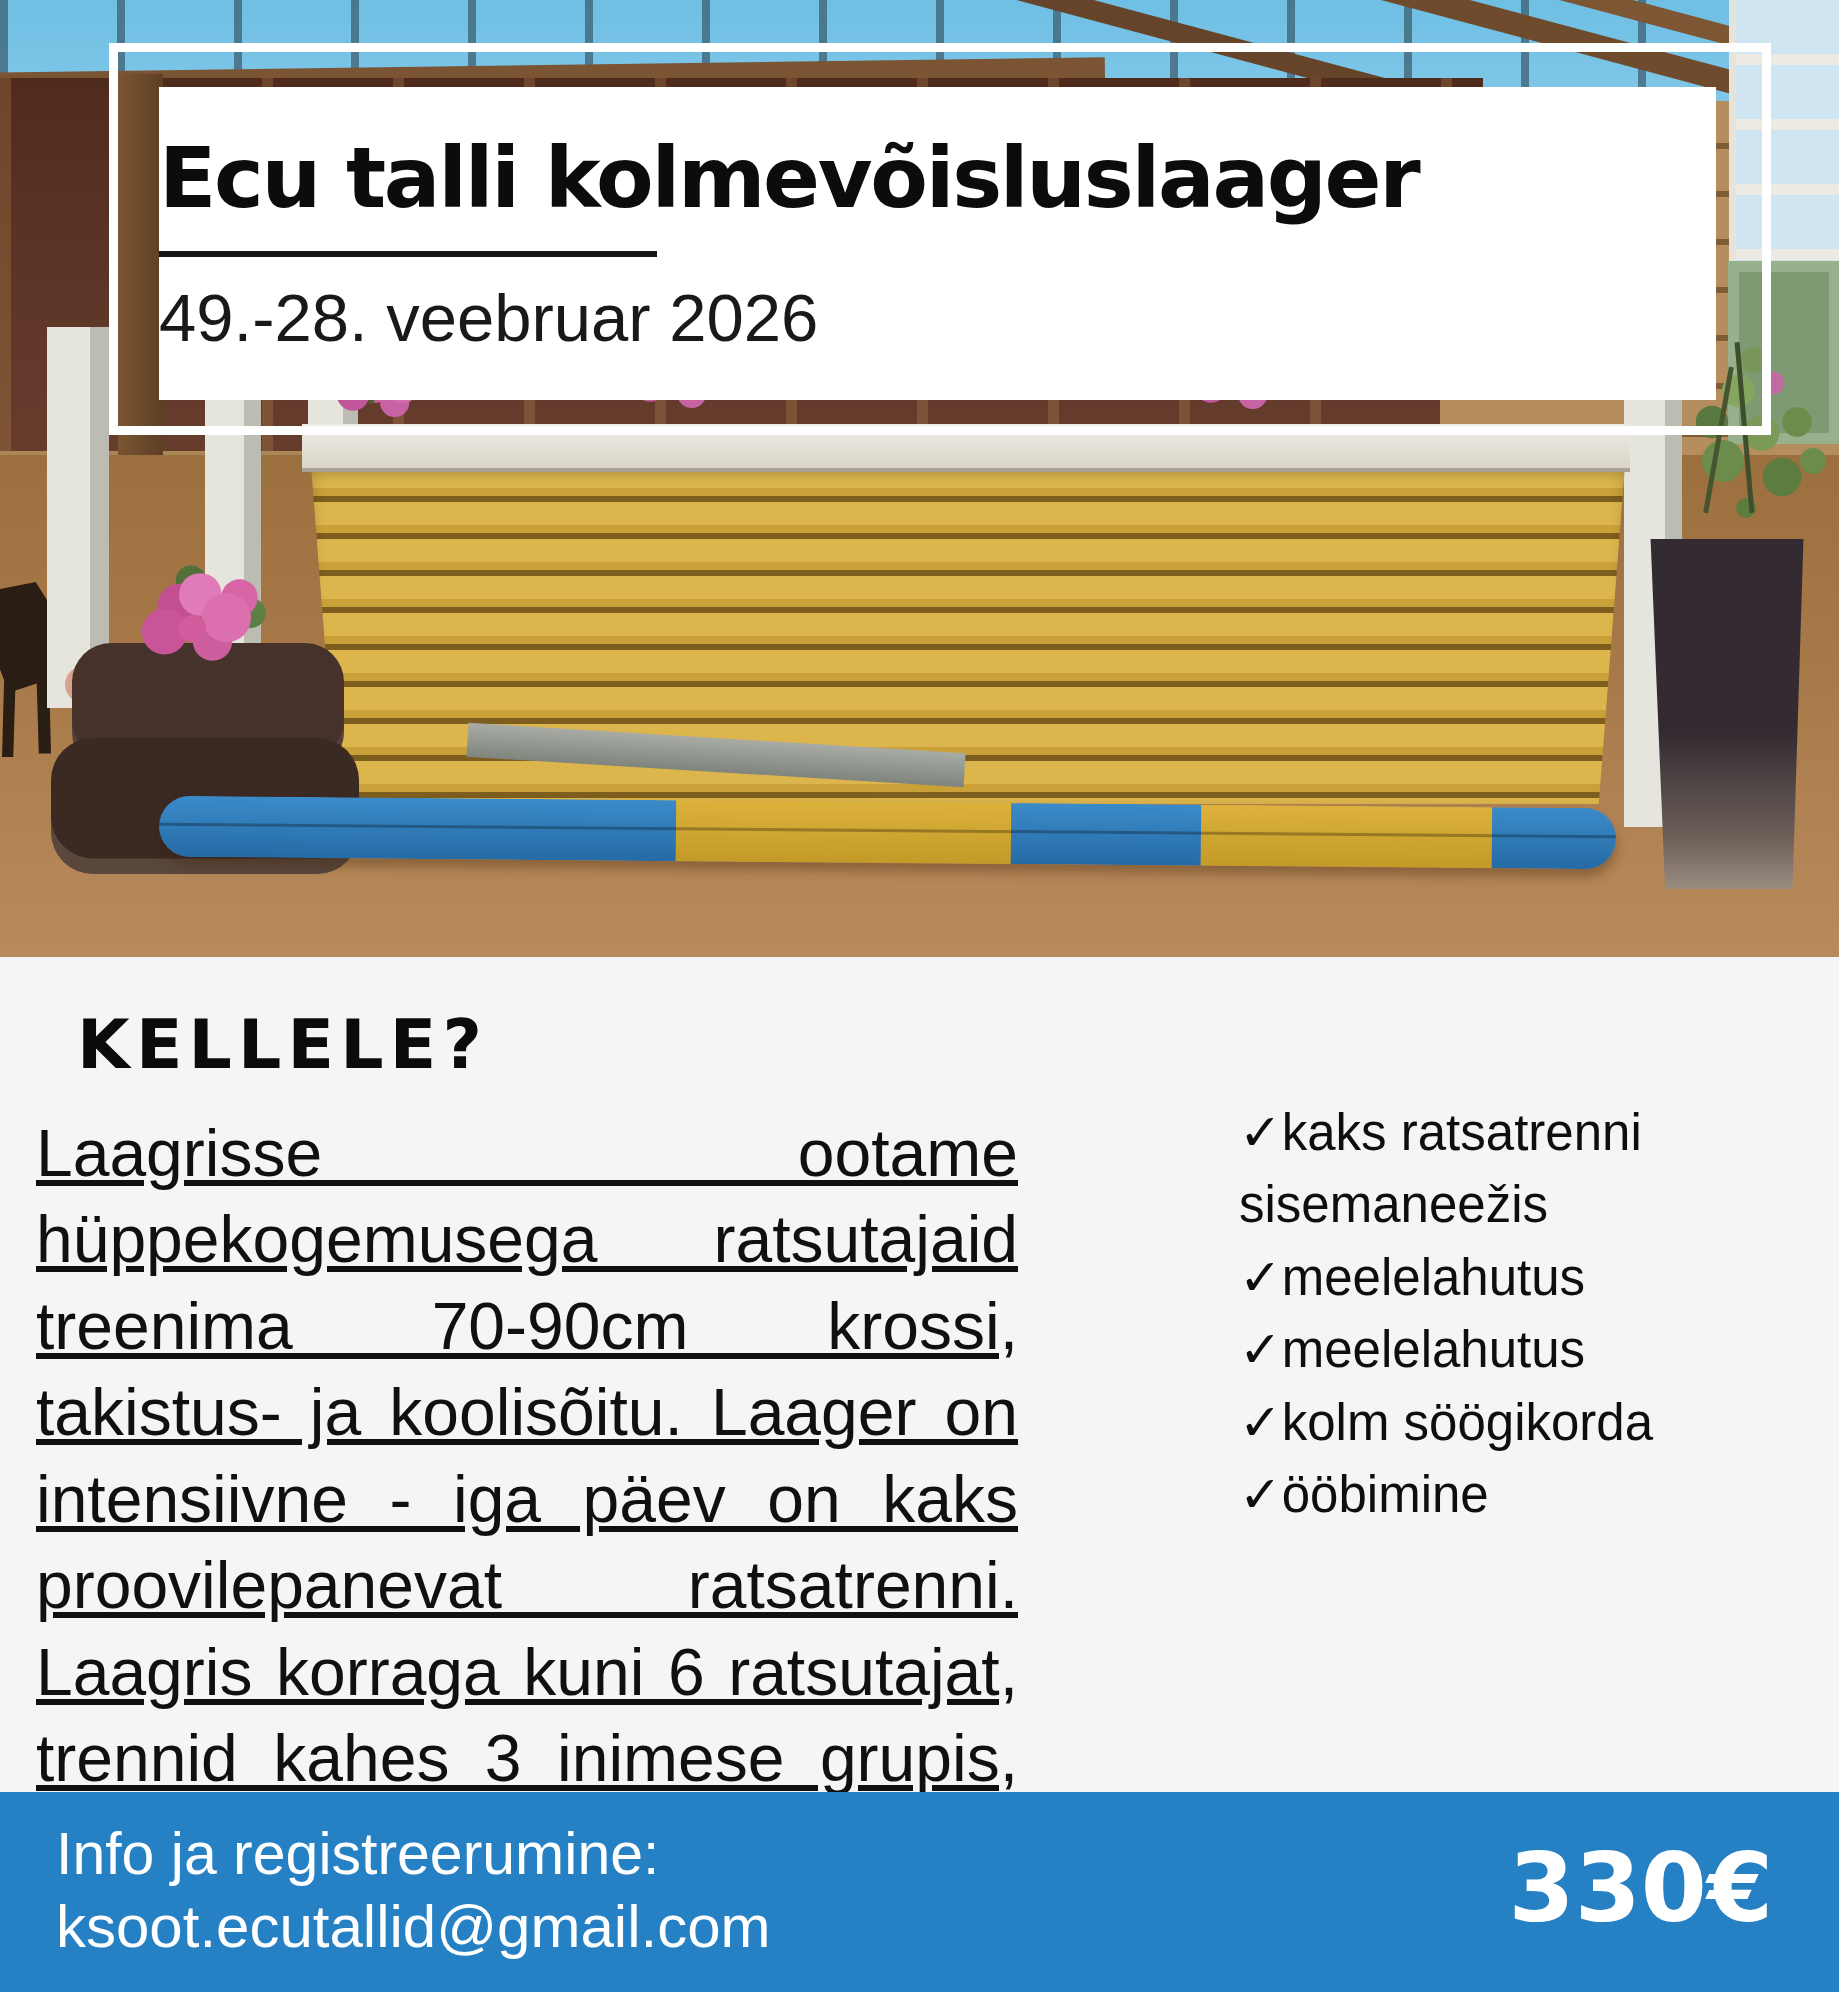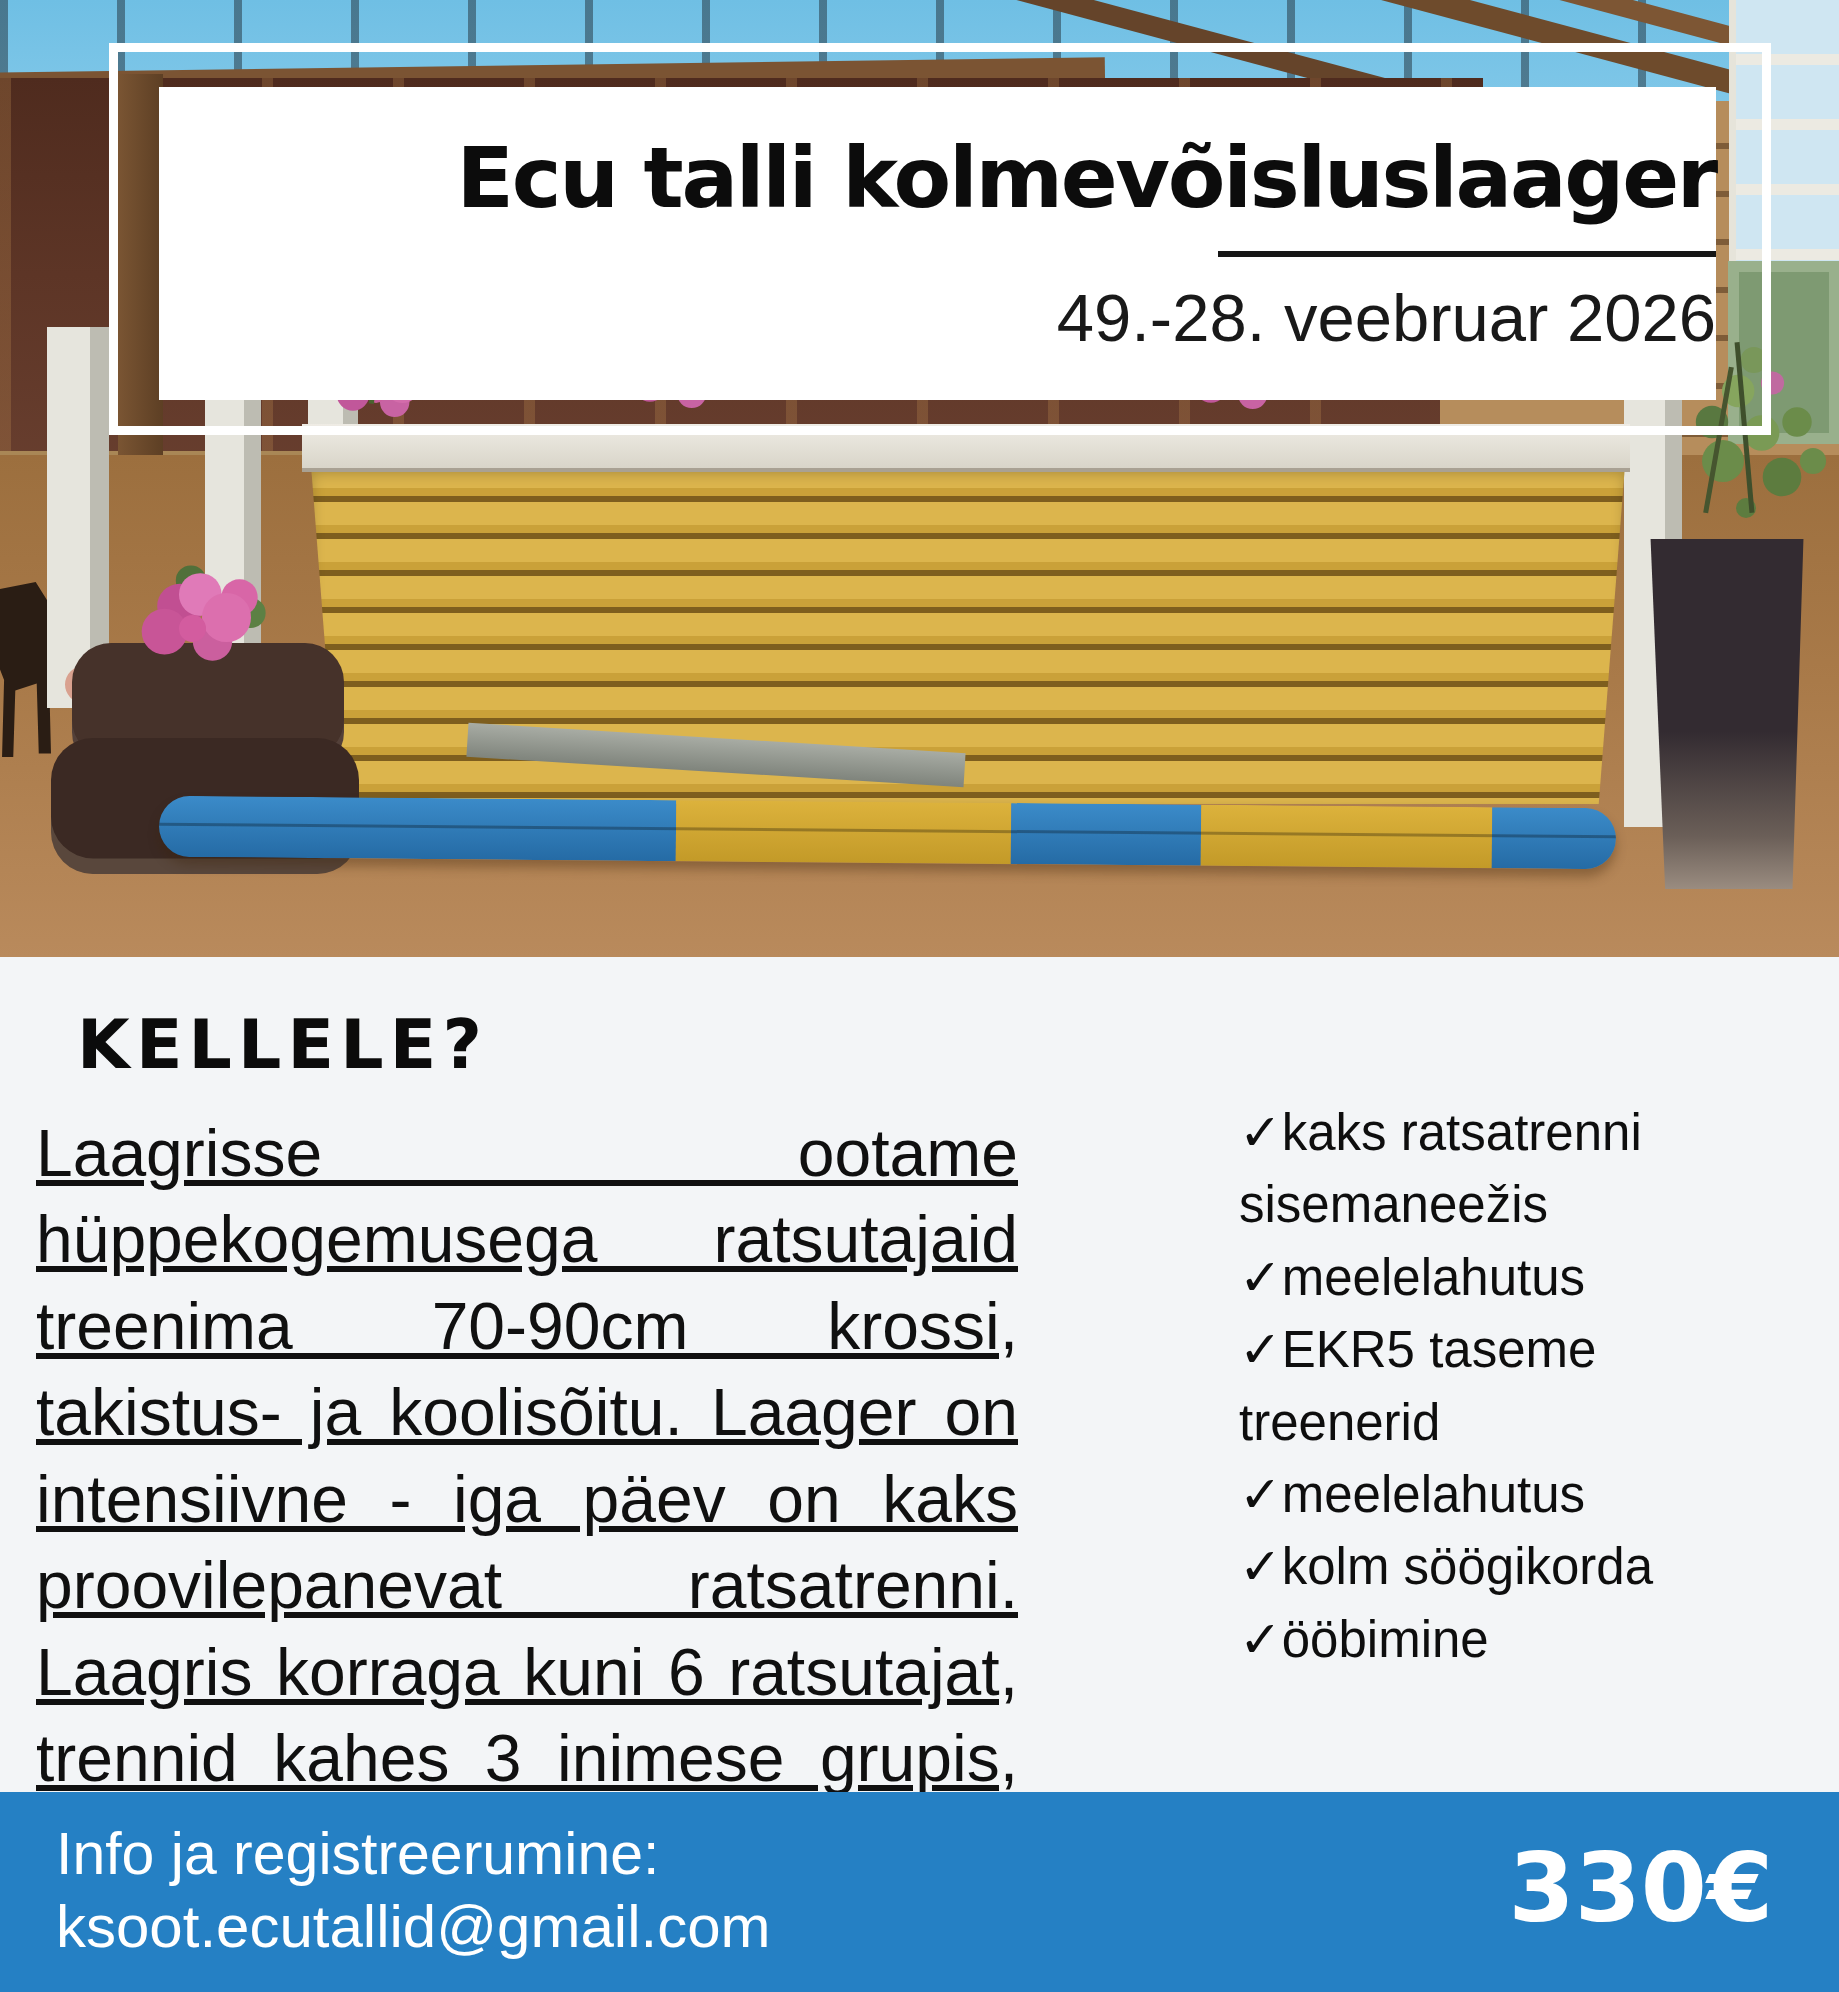--- a/index.html
+++ b/index.html
@@ -76,21 +76,21 @@
     background:linear-gradient(180deg,#a8aca4,#7f847c);}
   .gpole{left:159px;top:802px;width:1457px;height:61px;border-radius:31px;overflow:hidden;
     transform:rotate(.5deg);display:flex;box-shadow:0 7.8px 11px rgba(60,35,10,.35);}
   .gpole::after{content:"";position:absolute;left:0;top:44%;width:100%;height:3.1px;background:rgba(0,0,0,.28);}
   .seg-b{background:linear-gradient(180deg,#3b8bc9,#256ba5);}
   .seg-y{background:linear-gradient(180deg,#dcb23c,#c39a28);}
 
   
   .tframe{left:109px;top:43px;width:1644px;height:374px;border:9.3px solid #ffffff;}
   .tcard{left:159px;top:87px;width:1557px;height:313px;background:#ffffff;
-    display:flex;flex-direction:column;align-items:flex-end;justify-content:center;}
+    display:flex;flex-direction:column;align-items:flex-start;justify-content:center;}
   .ttitle{font-family:"DejaVu Sans",sans-serif;font-weight:800;font-size:84px;
     letter-spacing:-2.3px;color:#0c0c0c;white-space:nowrap;line-height:1;}
   .tdivider{width:498px;height:6.2px;background:#161616;margin:31px 0 26.5px 0;}
   .tdate{font-size:67px;font-weight:400;color:#191919;line-height:1;}
 
   
   #content{left:0;top:957px;width:1840px;height:835px;background:#f3f5f7;}
   .h-sec{font-family:"DejaVu Sans",sans-serif;font-weight:800;font-size:68px;
     letter-spacing:6.2px;color:#0b0b0b;line-height:1;}
   #h-about{left:61px;top:54px;margin-left:16px;}
@@ -161,21 +161,20 @@
     </div>
   </div>
 
   <div id="content" class="abs">
     <div id="h-about" class="abs h-sec">KELLELE?</div>
     <div id="about-body" class="abs">Laagrisse ootame hüppekogemusega ratsutajaid treenima 70-90cm krossi, takistus- ja koolisõitu. Laager on intensiivne - iga päev on kaks proovilepanevat ratsatrenni. Laagris korraga kuni 6 ratsutajat, trennid kahes 3 inimese grupis, mis tagab personaalse tähelepanu ja õpetuse.</div>
 
     <div id="daily-list" class="abs">
       <span class="daily-item"><span class="check">✓</span><span>kaks ratsatrenni sisemaneežis</span></span>
       <span class="daily-item"><span class="check">✓</span><span>meelelahutus</span></span>
-      <span class="daily-item"><span class="check">✓</span><span>EKR5 taseme treenerid</span></span>
       <span class="daily-item"><span class="check">✓</span><span>meelelahutus</span></span>
       <span class="daily-item"><span class="check">✓</span><span>kolm söögikorda</span></span>
       <span class="daily-item"><span class="check">✓</span><span>ööbimine</span></span>
     </div>
   </div>
 
   <div id="footer" class="abs">
     <div id="footer-info" class="abs">
       <span id="info-label">Info ja registreerumine:</span>
       <span id="email">ksoot.ecutallid@gmail.com</span>

